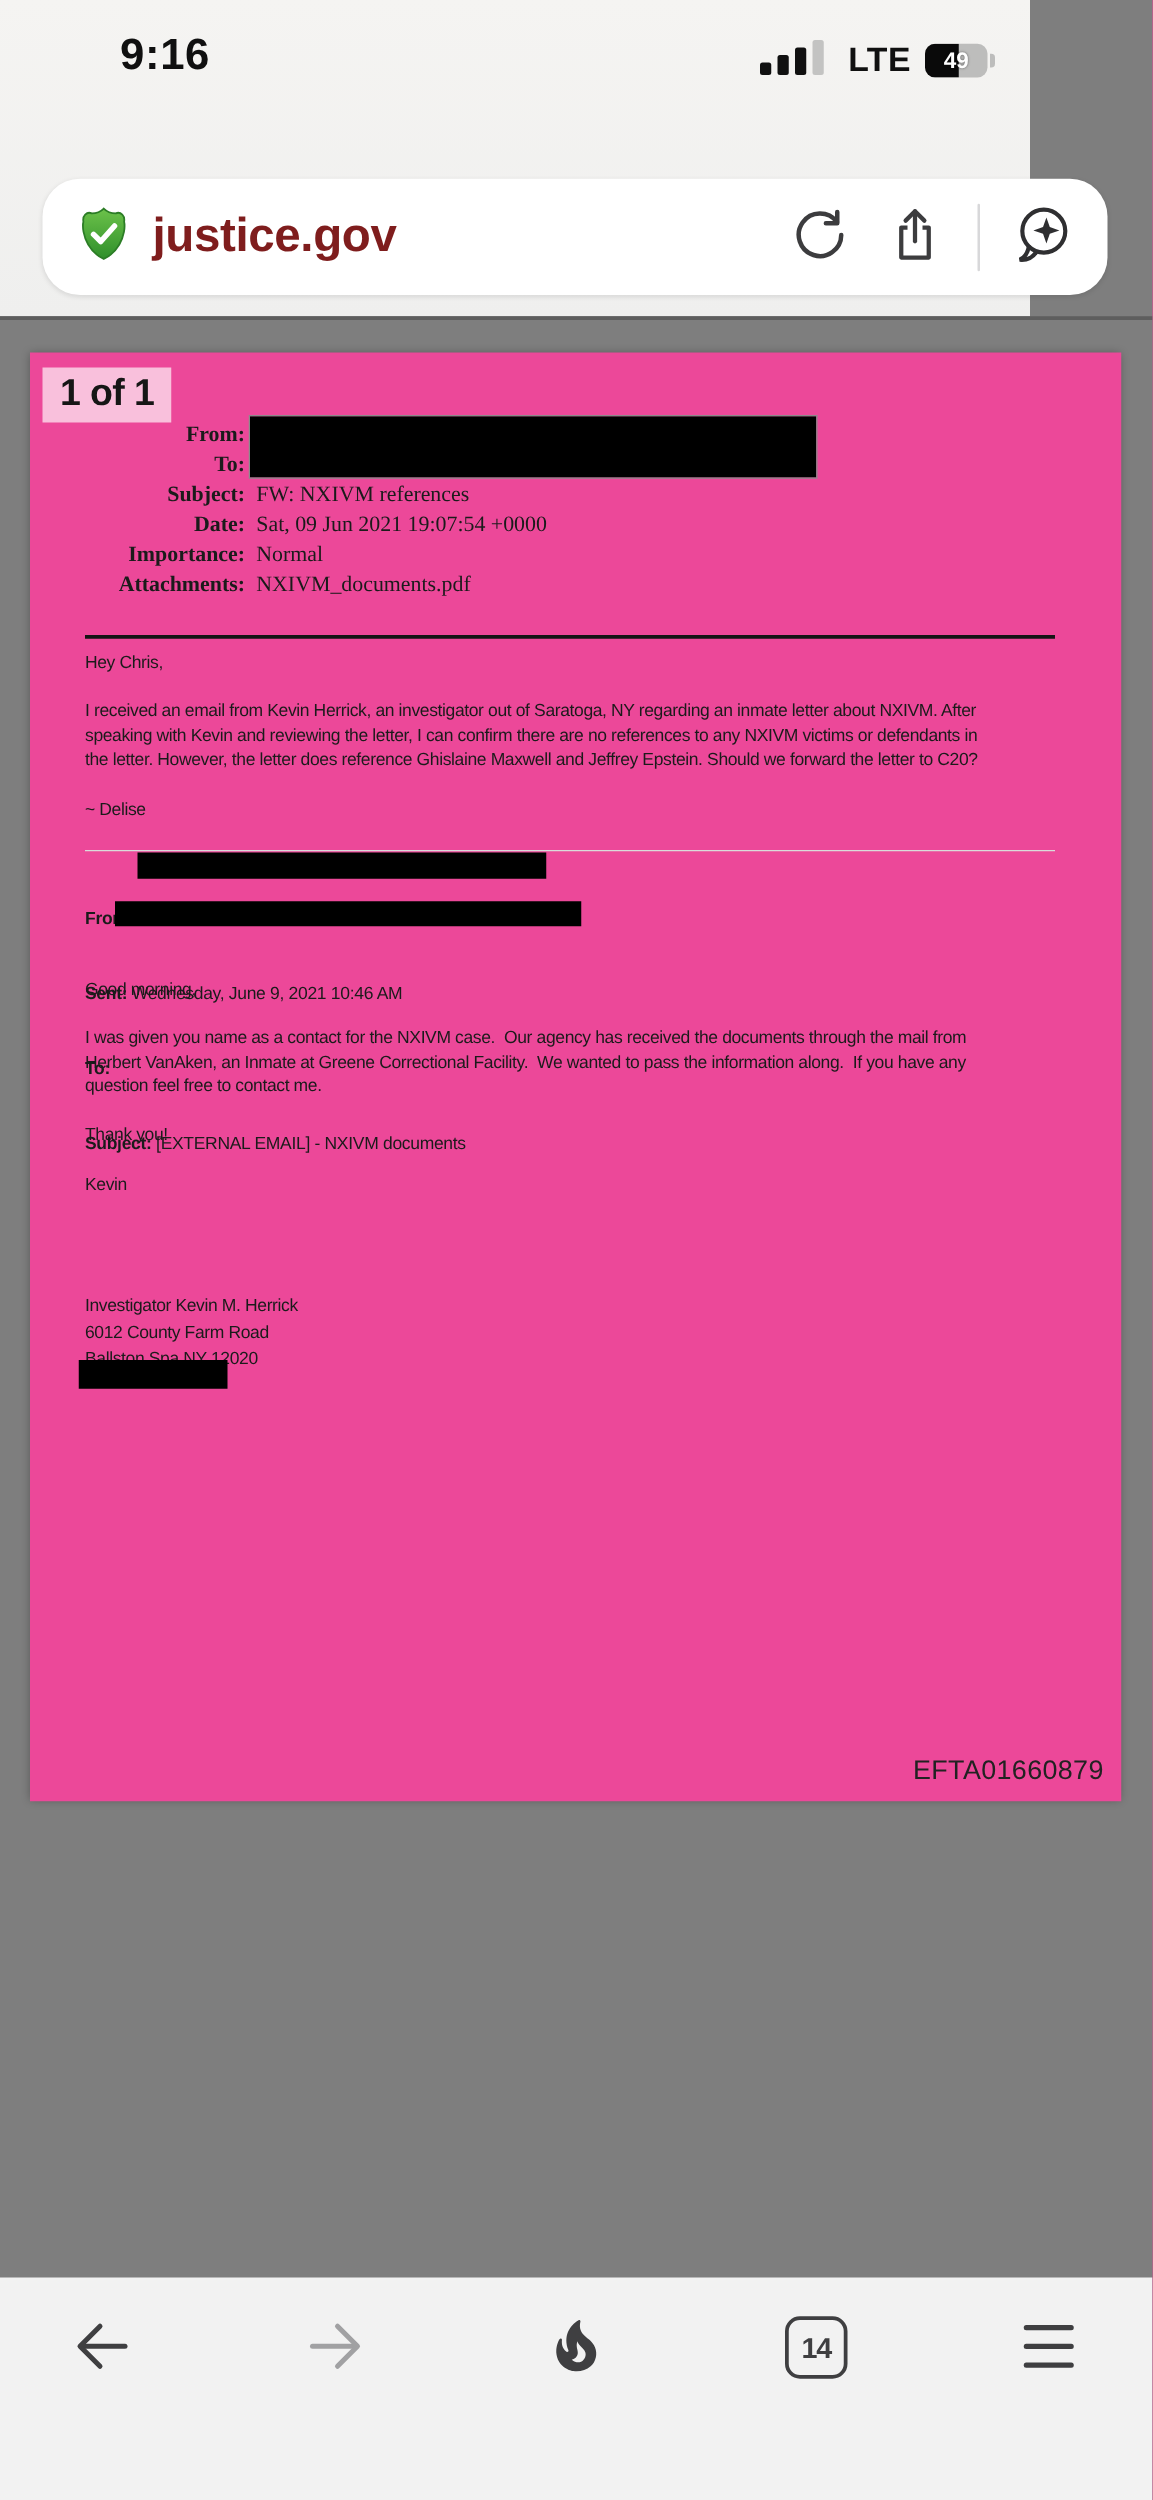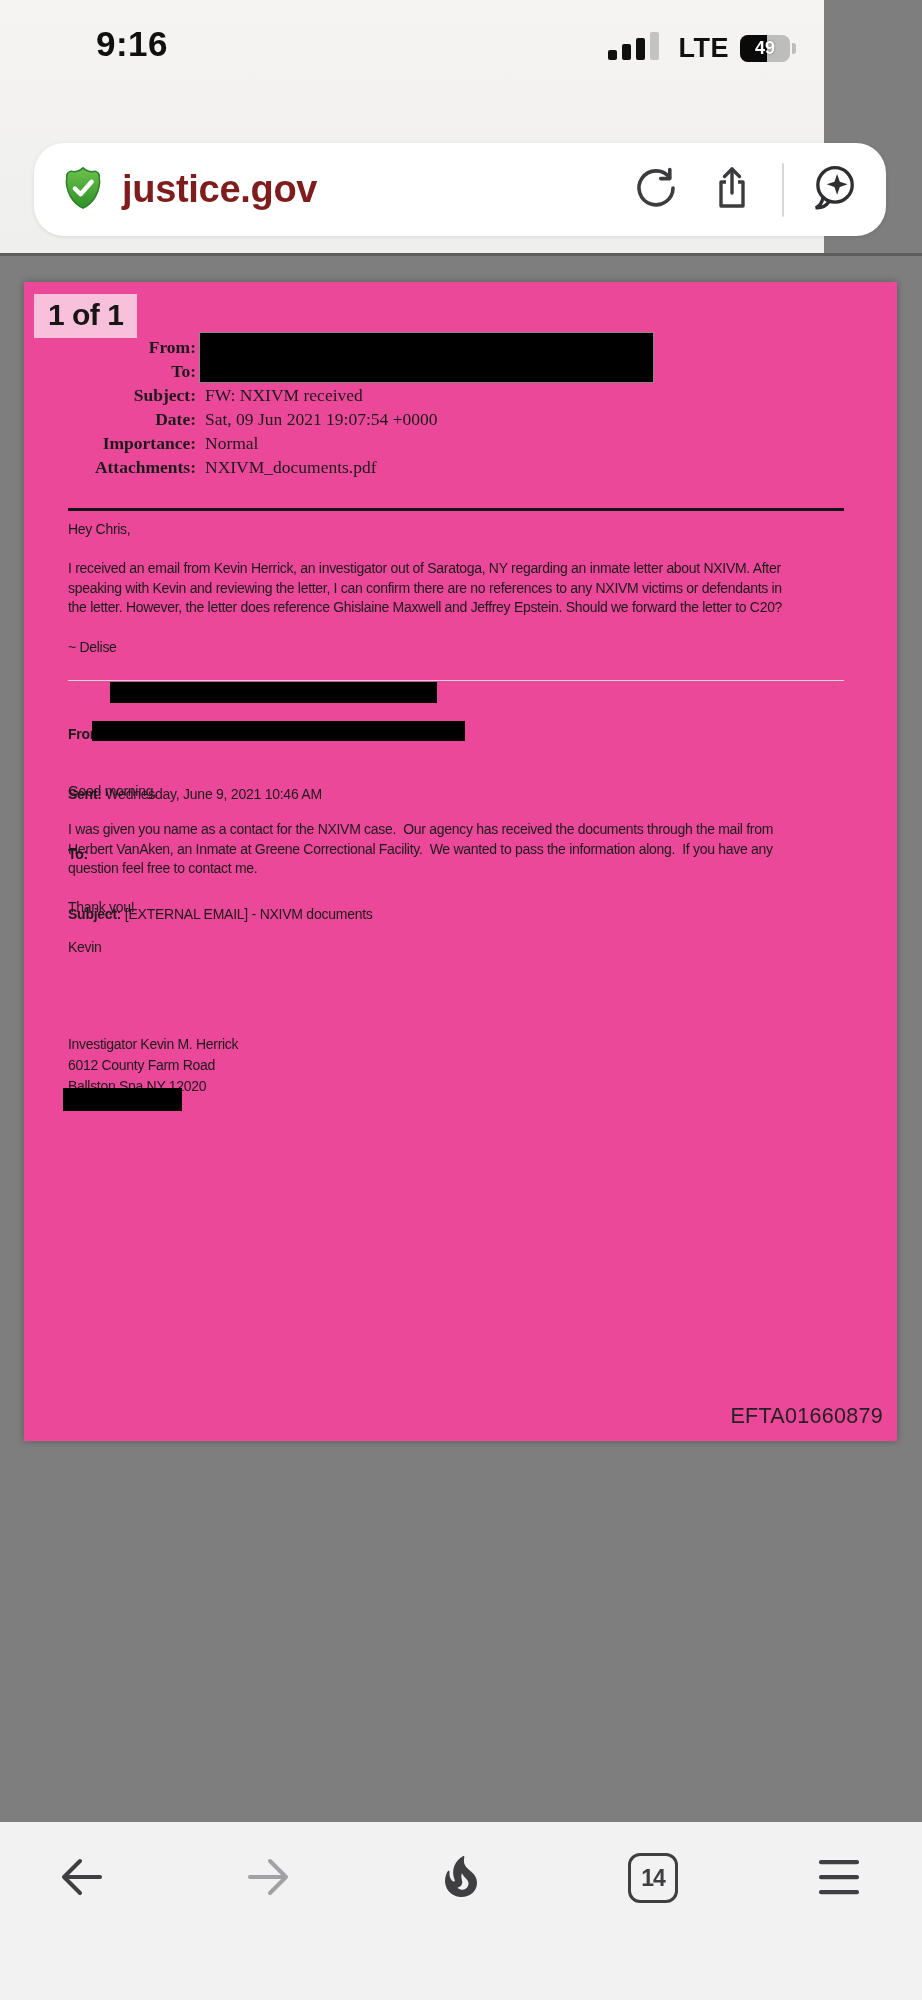--- a/index.html
+++ b/index.html
@@ -191,21 +191,21 @@
       <div class="hdr1-row">
         <span class="hdr1-label">From:</span>
         <span class="hdr1-value"></span>
       </div>
       <div class="hdr1-row">
         <span class="hdr1-label">To:</span>
         <span class="hdr1-value"></span>
       </div>
       <div class="hdr1-row">
         <span class="hdr1-label">Subject:</span>
-        <span class="hdr1-value">FW: NXIVM received</span>
+        <span class="hdr1-value">FW: NXIVM references</span>
       </div>
       <div class="hdr1-row">
         <span class="hdr1-label">Date:</span>
         <span class="hdr1-value">Sat, 09 Jun 2021 19:07:54 +0000</span>
       </div>
       <div class="hdr1-row">
         <span class="hdr1-label">Importance:</span>
         <span class="hdr1-value">Normal</span>
       </div>
       <div class="hdr1-row">

